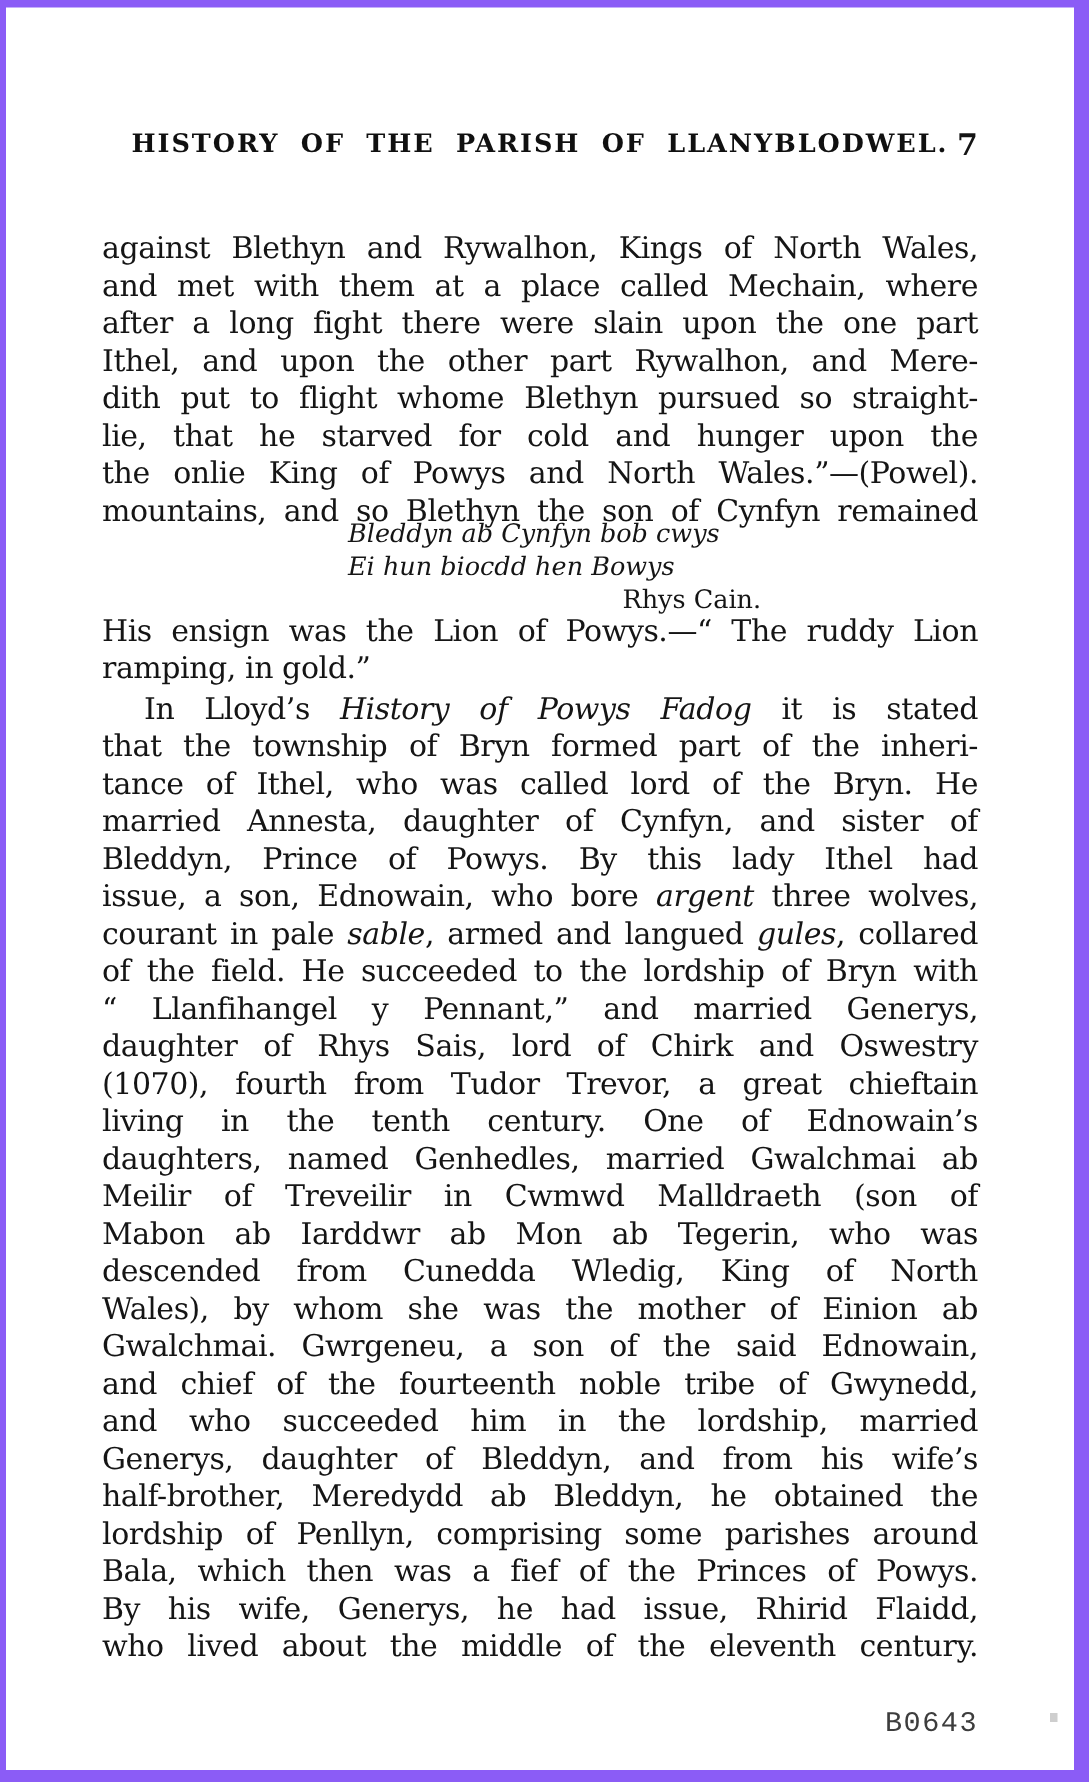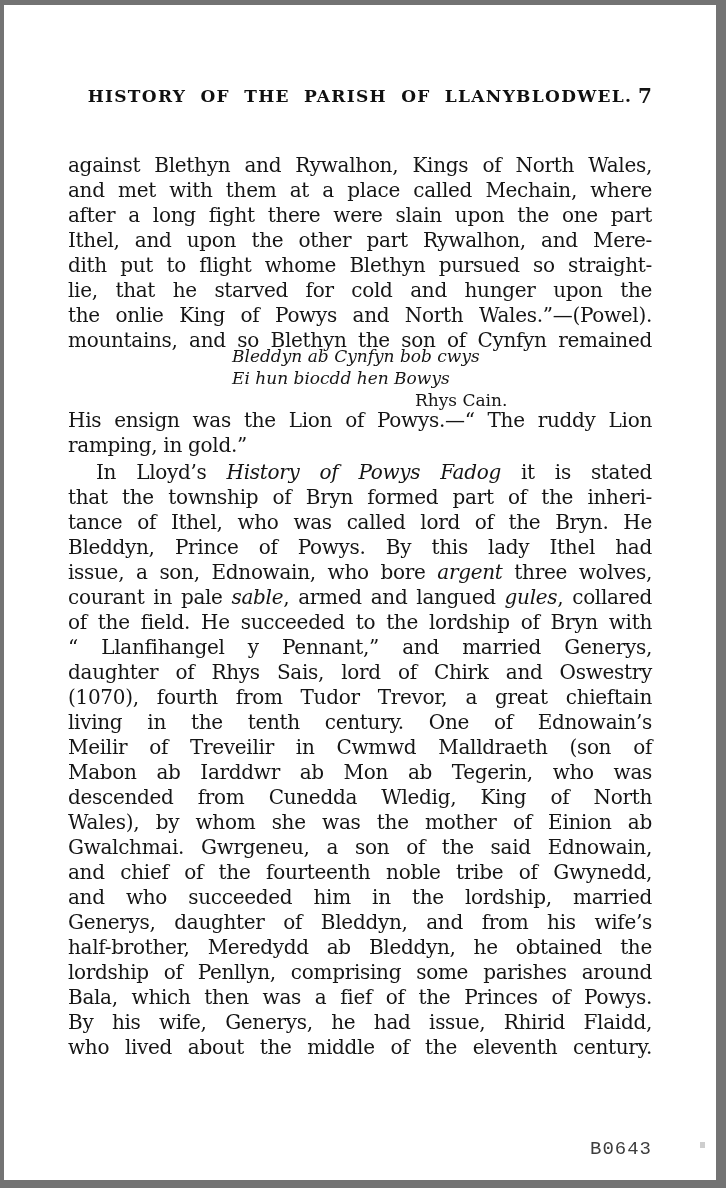--- a/index.html
+++ b/index.html
@@ -1,21 +1,21 @@
 <!DOCTYPE html>
 <html><head>
 <meta charset="utf-8">
 <style>
   html,body { margin:0; padding:0; }
   body {
     width:726px; height:1188px; position:relative;
     background:#0c0c0c; overflow:hidden;
     font-family:"DejaVu Serif", serif;
   }
-  .scan-frame { position:absolute; inset:0; background:#737373;padding-left:22px; }
+  .scan-frame { position:absolute; inset:0; background:#8b5cf6;padding-left:22px; }
   .page {
     position:absolute; top:5px; left:4px; right:10px; bottom:8px;
     background:#ffffff; color:#141414;
   }
   .column { position:absolute; left:64px; top:0; width:584px; height:100%; }
 
   .header { position:absolute; top:81px; width:100%; }
   .header-title {
     display:block; text-align:center; font-weight:bold; font-size:17px;
     letter-spacing:1.3px; word-spacing:7px; color:#101010;
@@ -77,28 +77,30 @@
 
       <div class="para b-ensign">
           <div class="line jline">His ensign was the Lion of Powys.—“ The ruddy Lion</div>
           <div class="line">ramping, in gold.”</div>
         </div>
 
       <div class="para b-para2">
           <div class="line jline indent">In Lloyd’s <i>History of Powys Fadog</i> it is stated</div>
           <div class="line jline">that the township of Bryn formed part of the inheri-</div>
           <div class="line jline">tance of Ithel, who was called lord of the Bryn.  He</div>
+          <div class="line jline">married Annesta, daughter of Cynfyn, and sister of</div>
           <div class="line jline">Bleddyn, Prince of Powys.  By this lady Ithel had</div>
           <div class="line jline">issue, a son, Ednowain, who bore <i>argent</i> three wolves,</div>
           <div class="line jline">courant in pale <i>sable</i>, armed and langued <i>gules</i>, collared</div>
           <div class="line jline">of the field.  He succeeded to the lordship of Bryn with</div>
           <div class="line jline">“ Llanfihangel y Pennant,” and married Generys,</div>
           <div class="line jline">daughter of Rhys Sais, lord of Chirk and Oswestry</div>
           <div class="line jline">(1070), fourth from Tudor Trevor, a great chieftain</div>
           <div class="line jline">living in the tenth century.  One of Ednowain’s</div>
+          <div class="line jline">daughters, named Genhedles, married Gwalchmai ab</div>
           <div class="line jline">Meilir of Treveilir in Cwmwd Malldraeth (son of</div>
           <div class="line jline">Mabon ab Iarddwr ab Mon ab Tegerin, who was</div>
           <div class="line jline">descended from Cunedda Wledig, King of North</div>
           <div class="line jline">Wales), by whom she was the mother of Einion ab</div>
           <div class="line jline">Gwalchmai.  Gwrgeneu, a son of the said Ednowain,</div>
           <div class="line jline">and chief of the fourteenth noble tribe of Gwynedd,</div>
           <div class="line jline">and who succeeded him in the lordship, married</div>
           <div class="line jline">Generys, daughter of Bleddyn, and from his wife’s</div>
           <div class="line jline">half-brother, Meredydd ab Bleddyn, he obtained the</div>
           <div class="line jline">lordship of Penllyn, comprising some parishes around</div>

